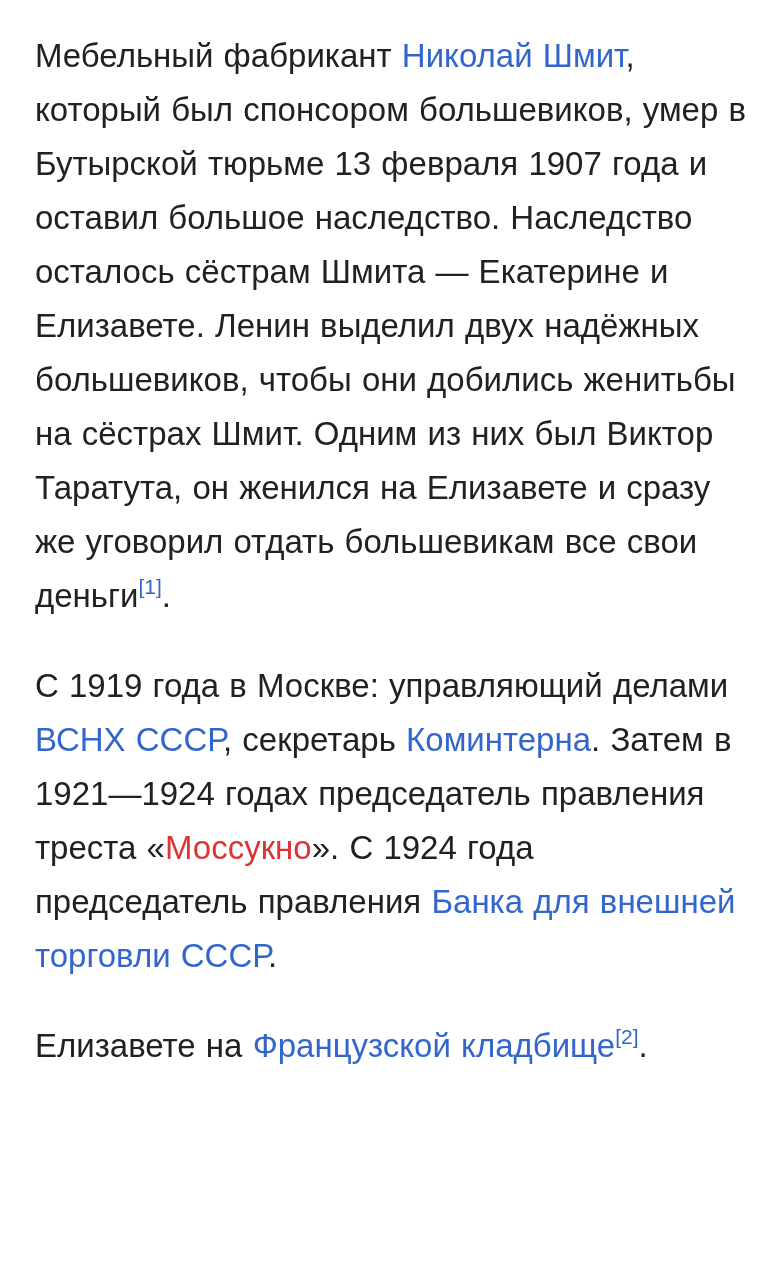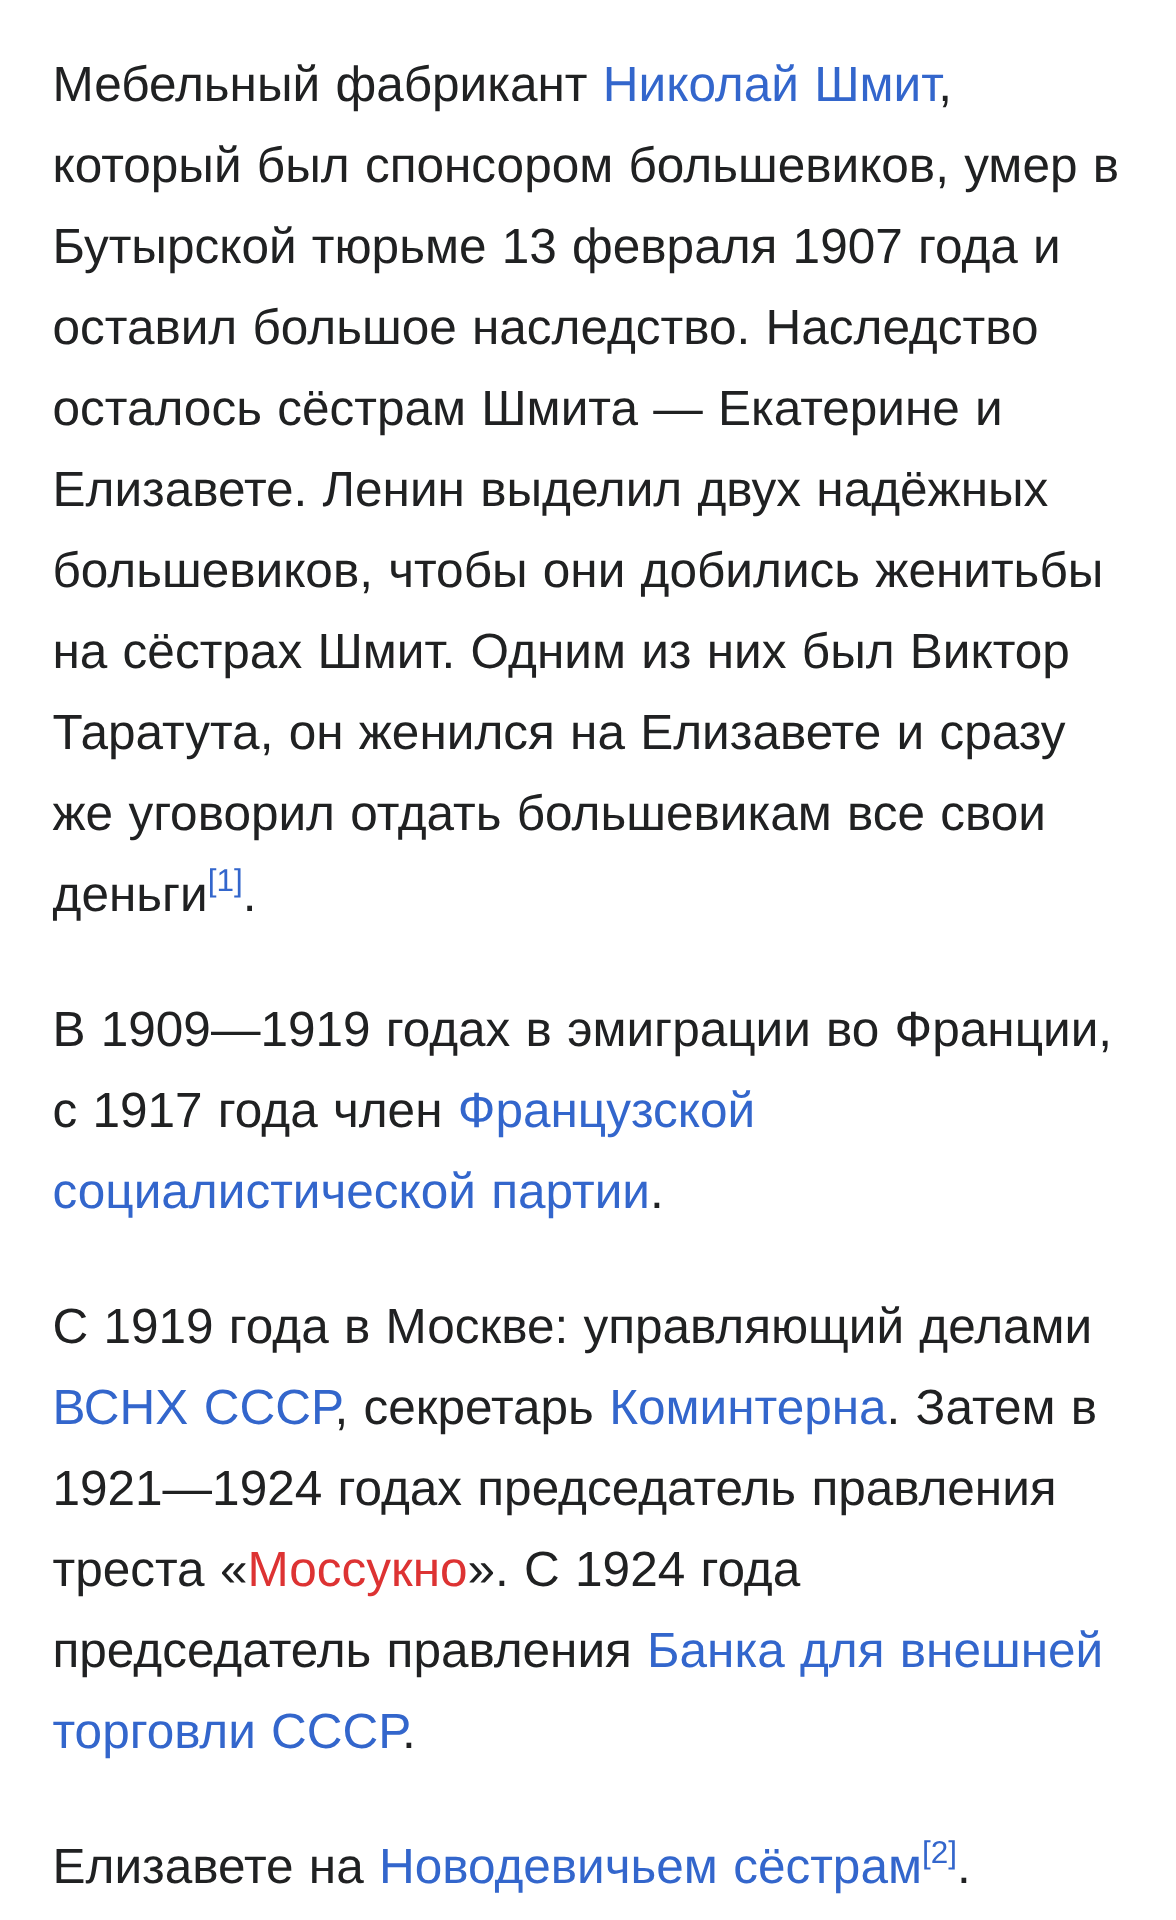--- a/index.html
+++ b/index.html
@@ -52,16 +52,15 @@
     color:var(--link-color);
     text-decoration:none;
     cursor:pointer;
   }
 </style>
 </head>
 <body data-name="wikipedia-article-view">
 
 <main data-name="article-body" id="article-body">
     <p class="para" data-name="paragraph"><span data-name="text-run">Мебельный фабрикант </span><a class="wlink" data-name="link-nikolay-shmit" href="#">Николай Шмит</a><span data-name="text-run">, который был спонсором большевиков, умер в Бутырской тюрьме 13 февраля 1907 года и оставил большое наследство. Наследство осталось сёстрам Шмита — Екатерине и Елизавете. Ленин выделил двух надёжных большевиков, чтобы они добились женитьбы на сёстрах Шмит. Одним из них был Виктор Таратута, он женился на Елизавете и сразу же уговорил отдать большевикам все свои деньги</span><sup class="refsup" data-name="reference-superscript"><a data-name="reference-1" href="#">[1]</a></sup><span data-name="text-run">.</span></p>
-    <p class="para" data-name="paragraph"><span data-name="text-run">В 1909—1919 годах в эмиграции во Франции, с 1917 года член </span><a class="wlink" data-name="link-french-socialist-party" href="#">Французской социалистической партии</a><span data-name="text-run">.</span></p>
     <p class="para" data-name="paragraph"><span data-name="text-run">С 1919 года в Москве: управляющий делами </span><a class="wlink" data-name="link-vsnh-sssr" href="#">ВСНХ СССР</a><span data-name="text-run">, секретарь </span><a class="wlink" data-name="link-komintern" href="#">Коминтерна</a><span data-name="text-run">. Затем в 1921—1924 годах председатель правления треста «</span><a class="rlink" data-name="redlink-mossukno" href="#">Моссукно</a><span data-name="text-run">». С 1924 года председатель правления </span><a class="wlink" data-name="link-vneshtorgbank" href="#">Банка для внешней торговли СССР</a><span data-name="text-run">.</span></p>
-    <p class="para" data-name="paragraph"><span data-name="text-run">Елизавете на </span><a class="wlink" data-name="link-novodevichy-cemetery" href="#">Новодевичьем сёстрам</a><sup class="refsup" data-name="reference-superscript"><a data-name="reference-2" href="#">[2]</a></sup><span data-name="text-run">.</span></p>
+    <p class="para" data-name="paragraph"><span data-name="text-run">Елизавете на </span><a class="wlink" data-name="link-novodevichy-cemetery" href="#">Французской кладбище</a><sup class="refsup" data-name="reference-superscript"><a data-name="reference-2" href="#">[2]</a></sup><span data-name="text-run">.</span></p>
   </main>
 
 </body></html>

